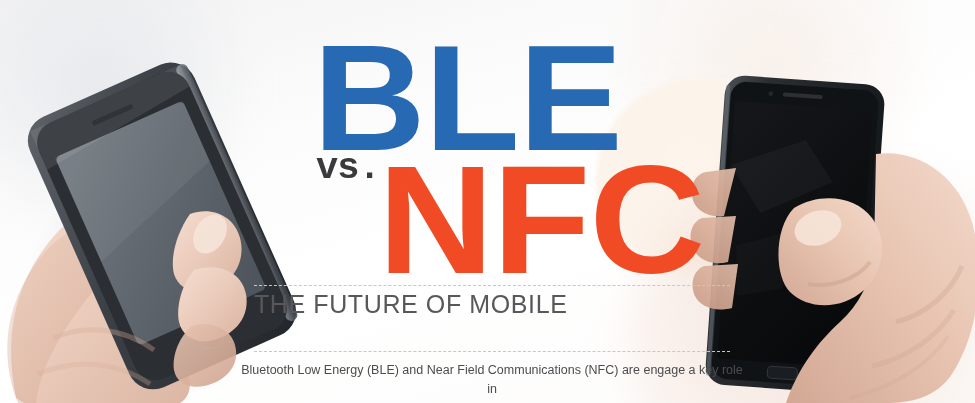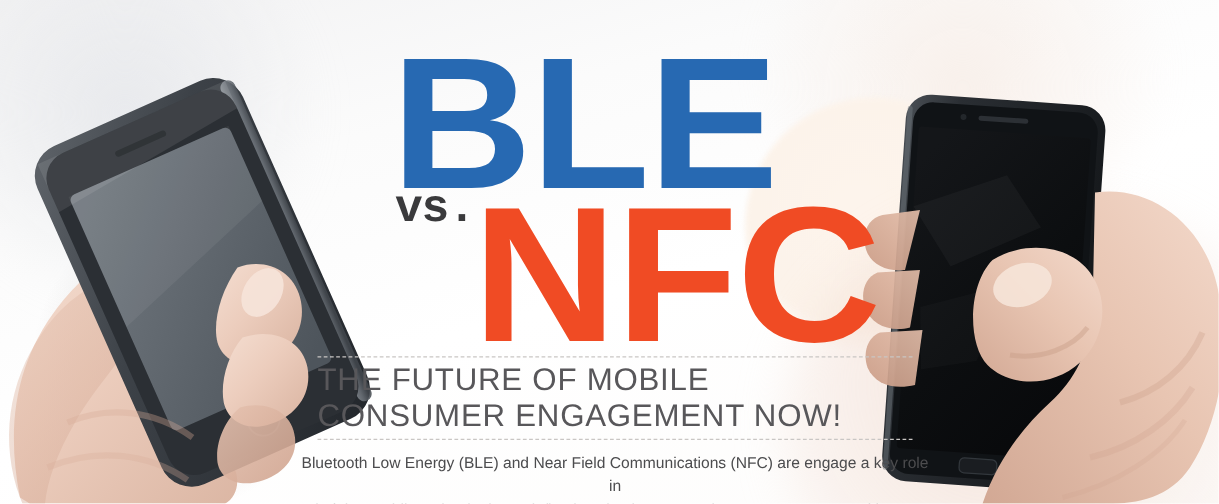--- a/index.html
+++ b/index.html
@@ -316,21 +316,20 @@
     <div class="word-ble">BLE</div>
     <div class="word-vs">vs.</div>
     <div class="word-nfc">NFC</div>
   </div>
 
   <div class="rule" id="rule-top"></div>
   <div class="rule" id="rule-bottom"></div>
 
   <div class="tagline">
     <span>THE FUTURE OF MOBILE</span>
-    <span>CONSUMER ENGAGEMENT NOW!</span>
   </div>
 
   <div class="bodycopy">
     <span>Bluetooth Low Energy (BLE) and Near Field Communications (NFC) are engage a key role in</span>
     <span>helping mobile technologies redefine how businesses and consumers engage with one another.</span>
   </div>
 
 </div>
 
 </body></html>

